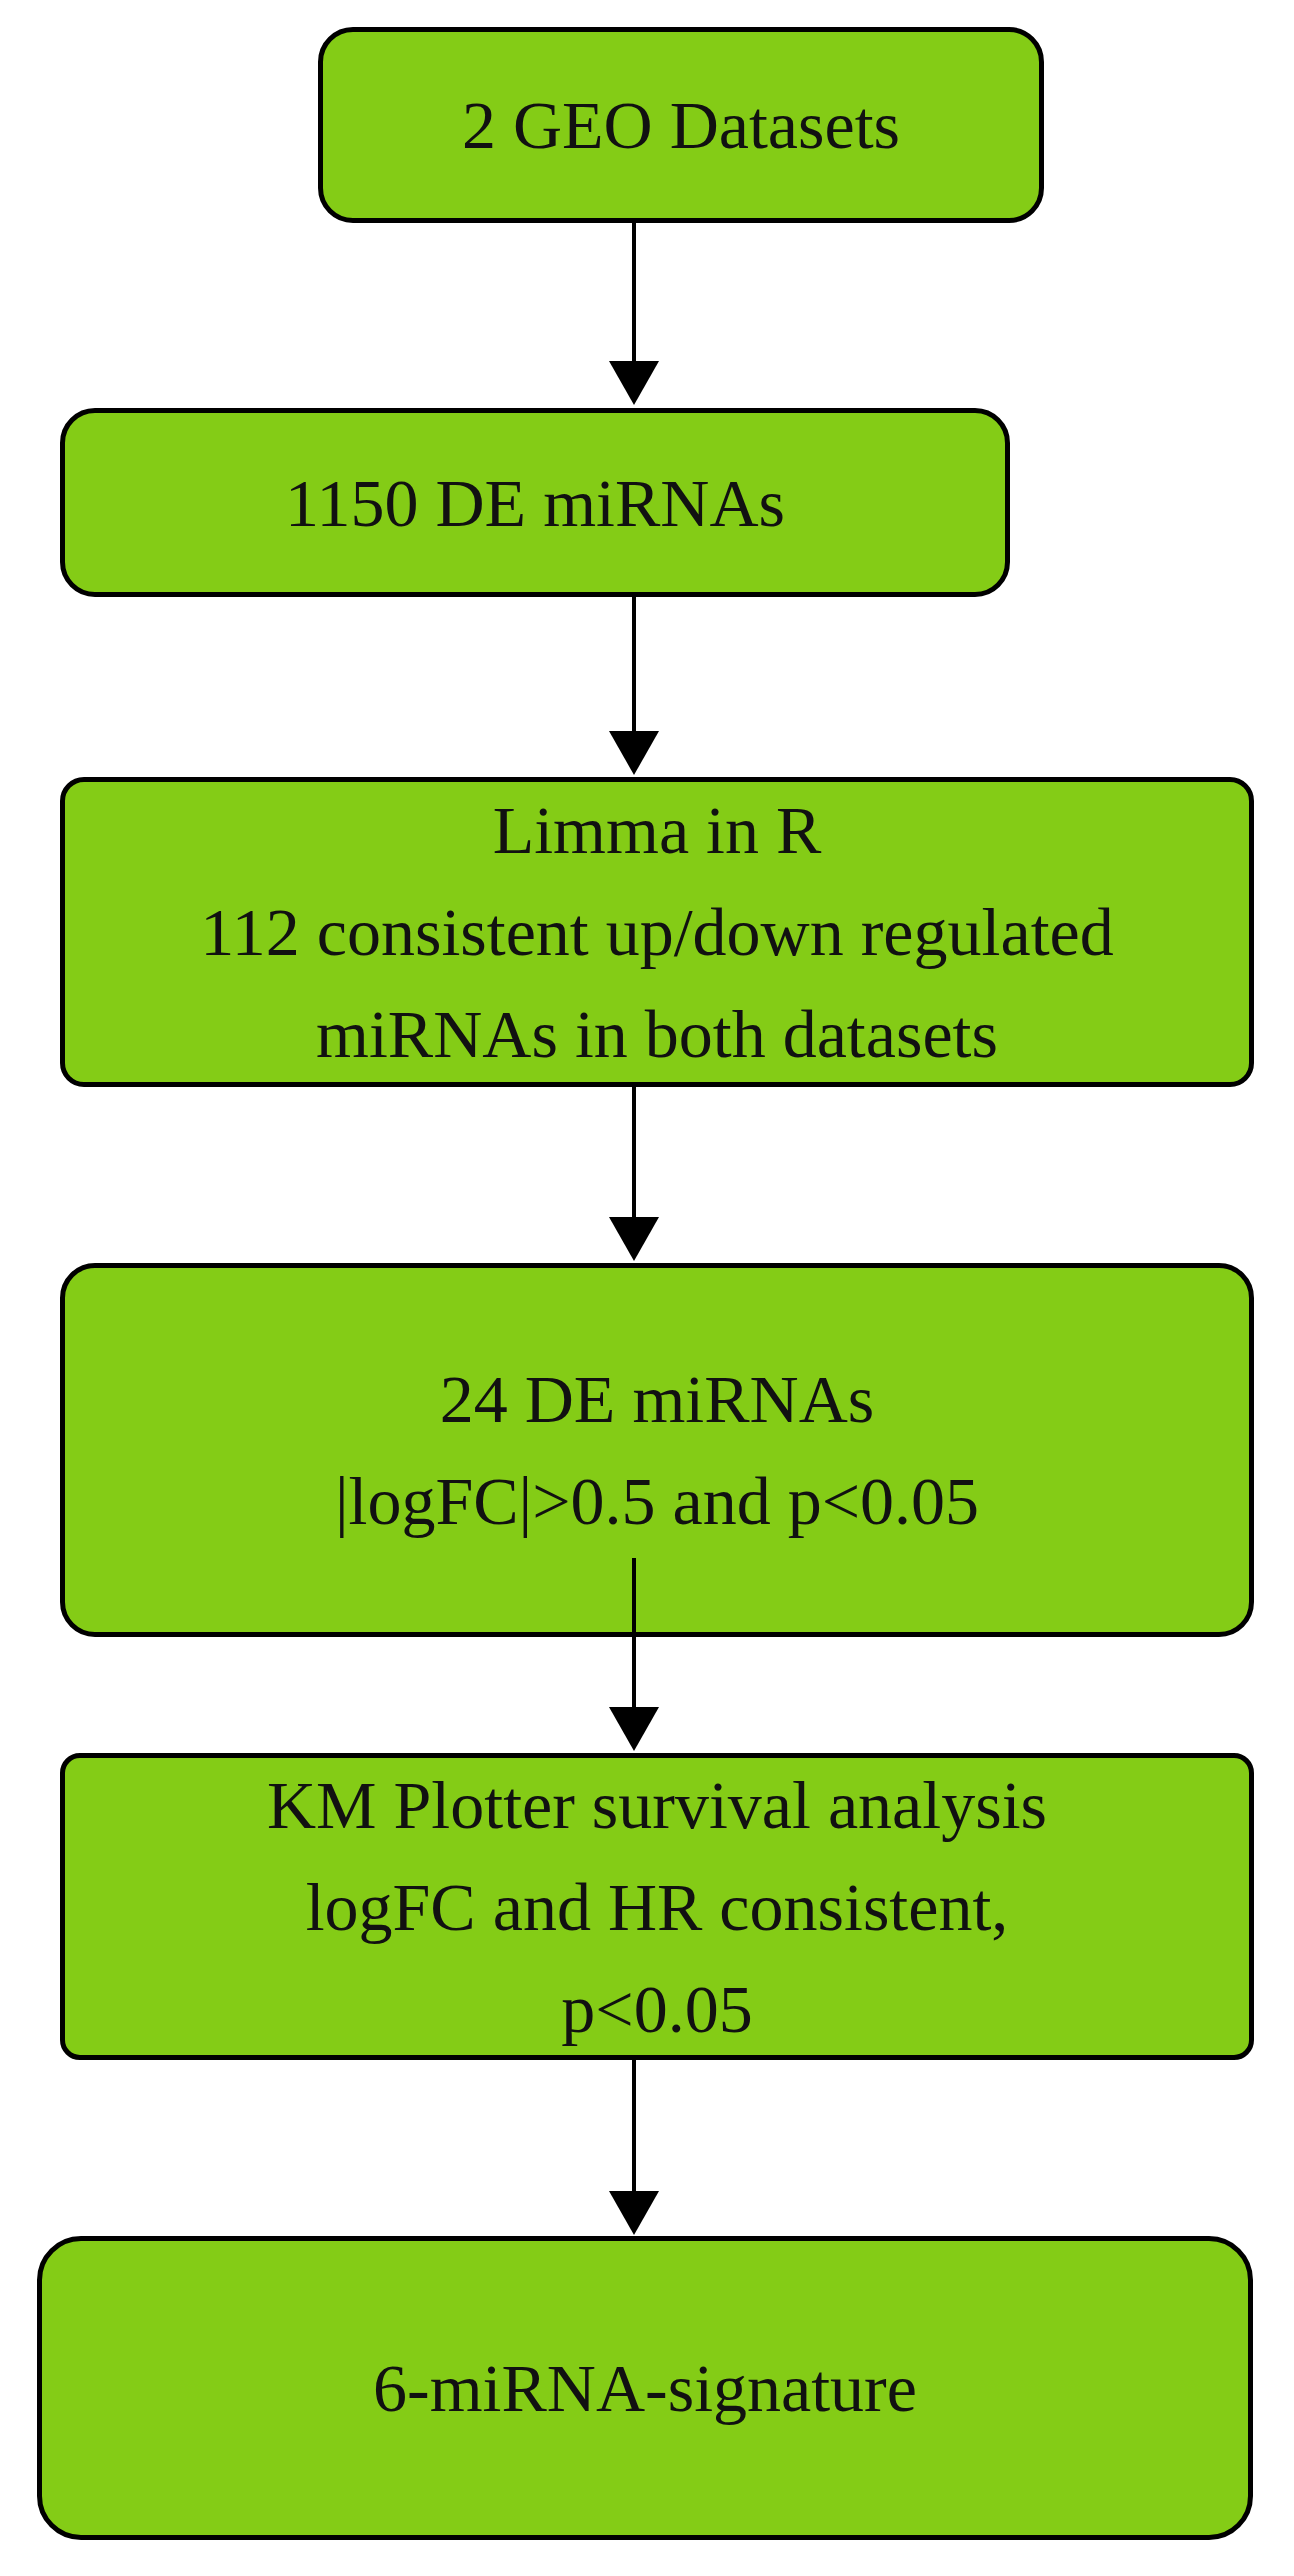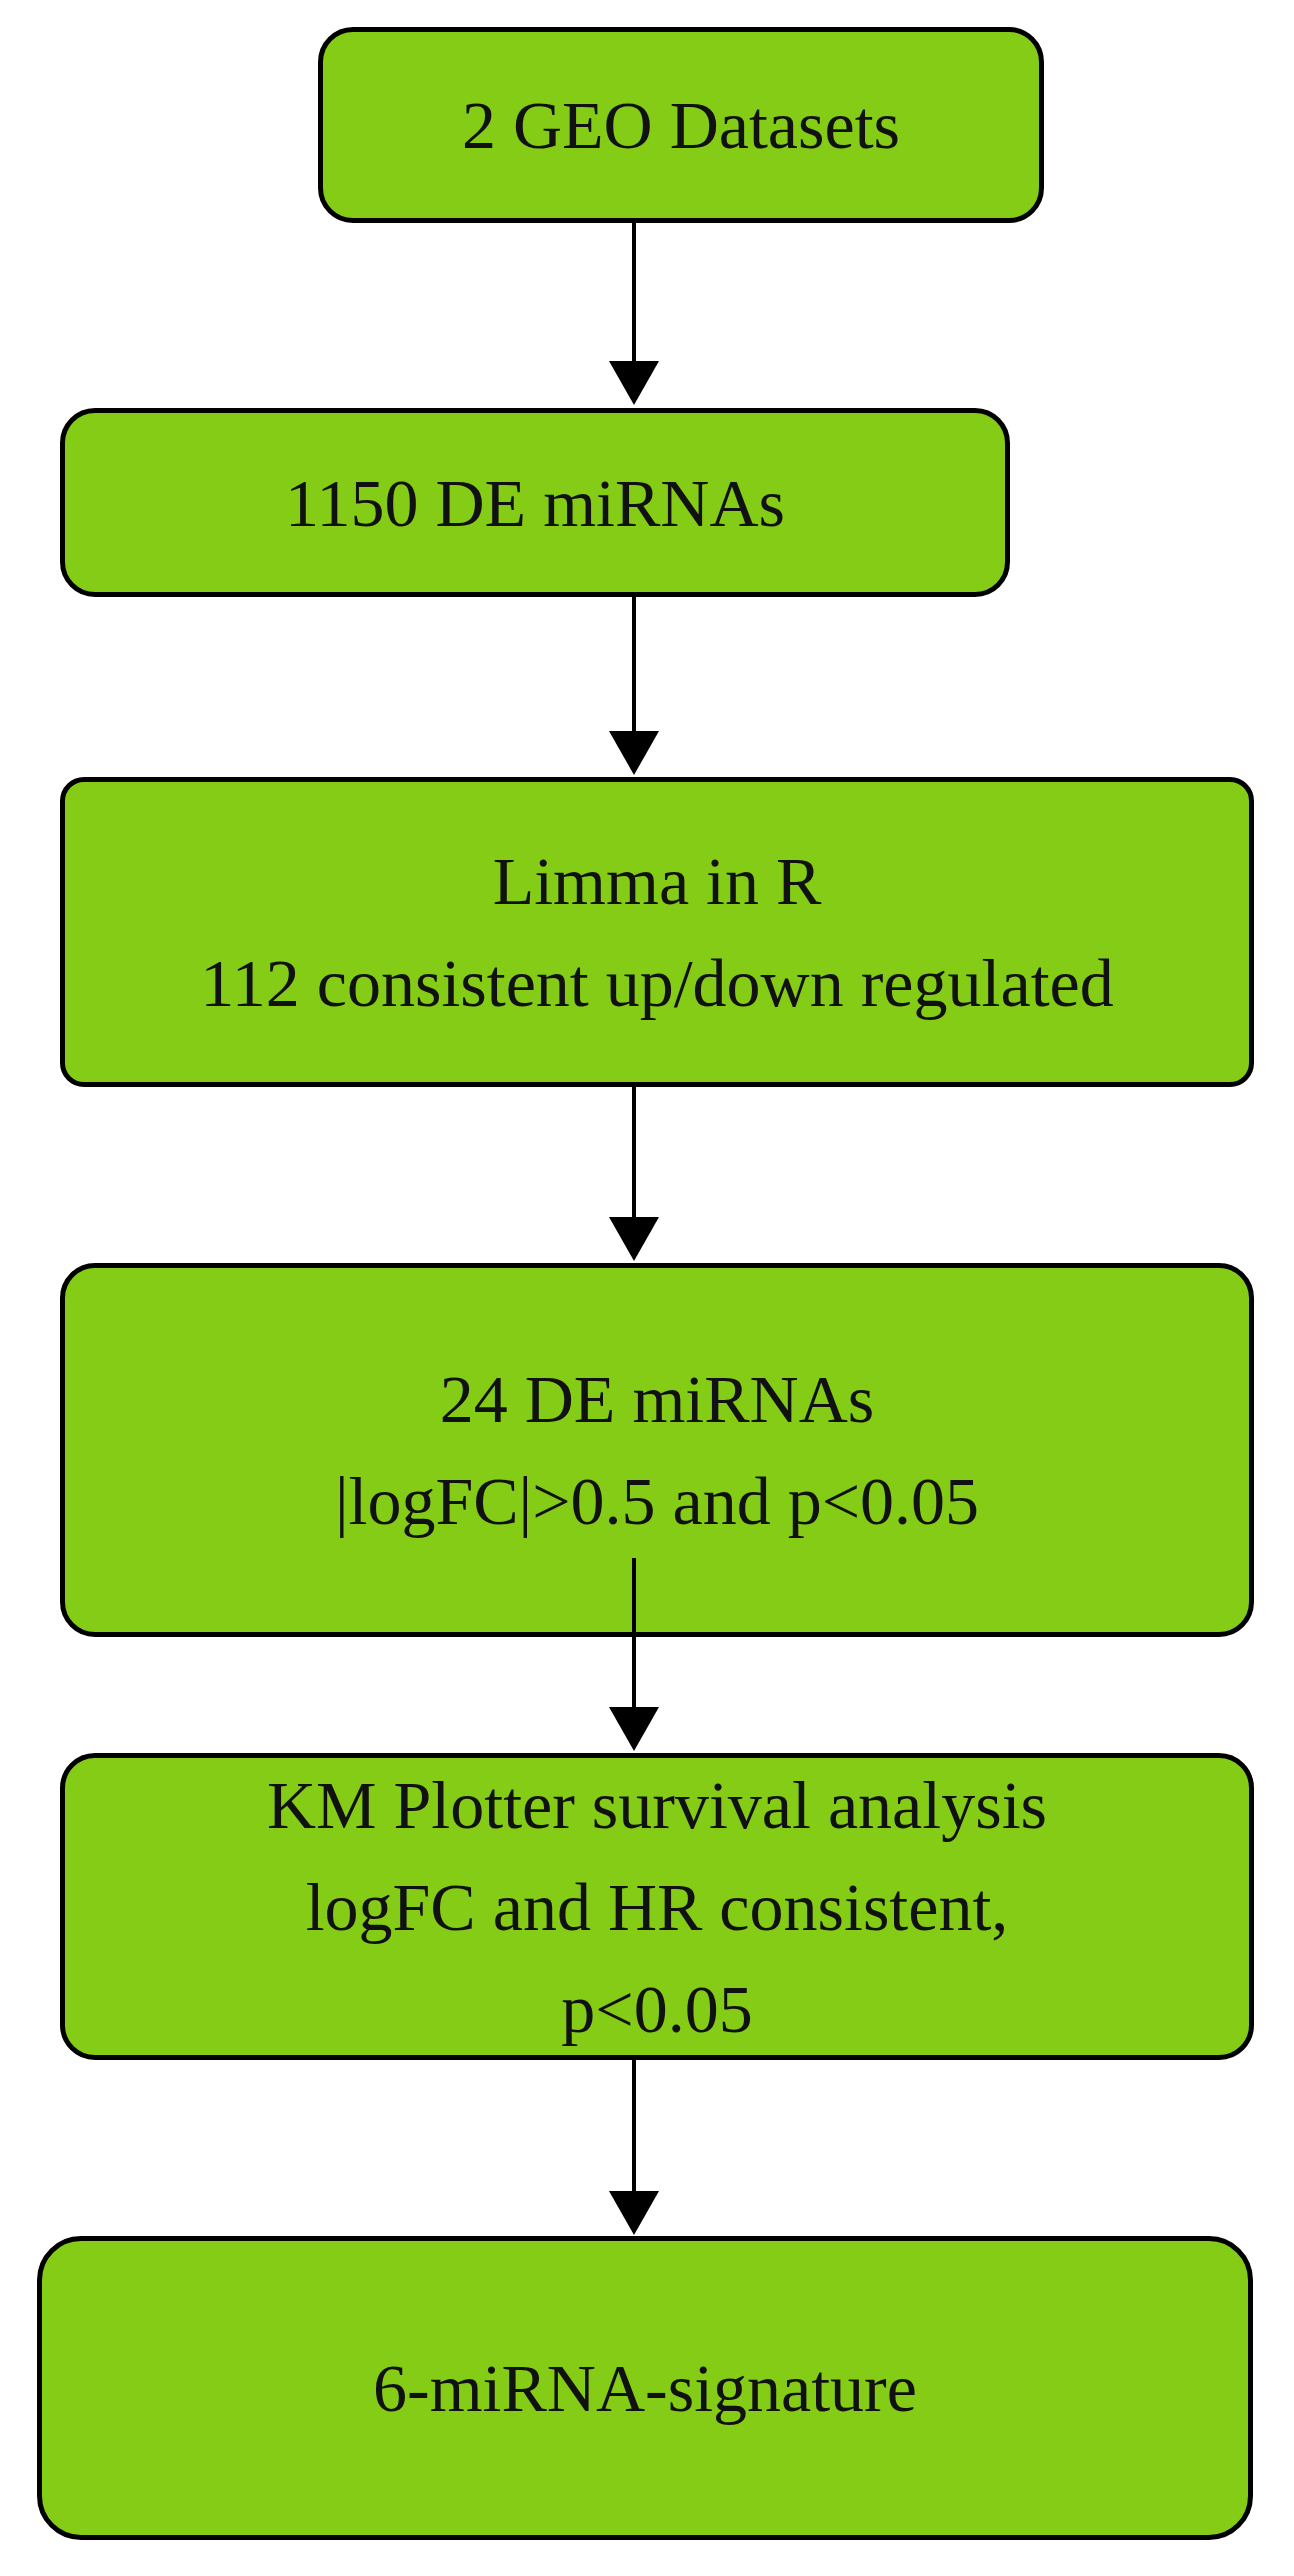--- a/index.html
+++ b/index.html
@@ -30,21 +30,21 @@
     font-size: 68px;
     line-height: 1.5;
   }
   .node .line { white-space: nowrap; }
 
   
   .node-1 { left: 318px; top: 27px;   width: 726px;  height: 196px; }
   .node-2 { left: 60px;  top: 408px;  width: 950px; height: 189px; }
   .node-3 { left: 60px;  top: 777px;  width: 1194px; height: 310px; border-radius: 24px; }
   .node-4 { left: 60px;  top: 1263px; width: 1194px; height: 374px; }
-  .node-5 { left: 60px;  top: 1753px; width: 1194px; height: 307px; }
+  .node-5 { left: 60px;  top: 1753px; width: 1194px; height: 307px; border-radius: 20px; }
   .node-6 { left: 37px;  top: 2236px; width: 1216px; height: 304px; border-radius: 44px; }
 
   .arrow {
     position: absolute;
     width: 50px;
     display: flex;
     flex-direction: column;
     align-items: center;
   }
   .arrow .shaft {
@@ -85,20 +85,21 @@
   </div>
 
   <div class="arrow arrow-2">
     <span class="shaft"></span>
     <span class="head"></span>
   </div>
 
   <div class="node node-3">
     <div class="line">Limma in R</div>
     <div class="line">112 consistent up/down regulated</div>
+    <div class="line">miRNAs in both datasets</div>
   </div>
 
   <div class="arrow arrow-3">
     <span class="shaft"></span>
     <span class="head"></span>
   </div>
 
   <div class="node node-4">
     <div class="line">24 DE miRNAs</div>
     <div class="line">|logFC|&gt;0.5 and p&lt;0.05</div>

